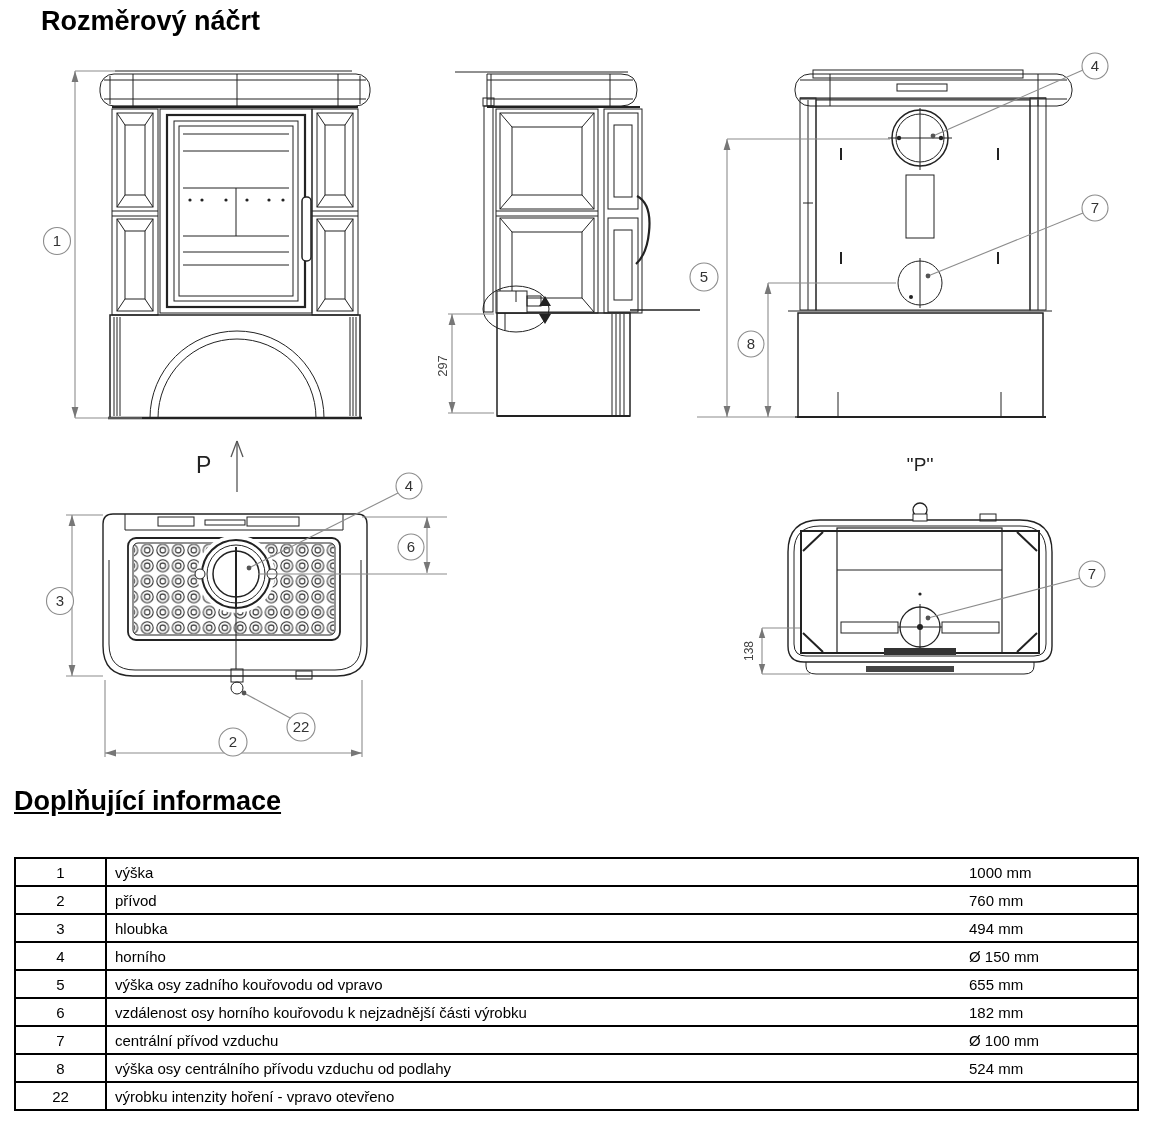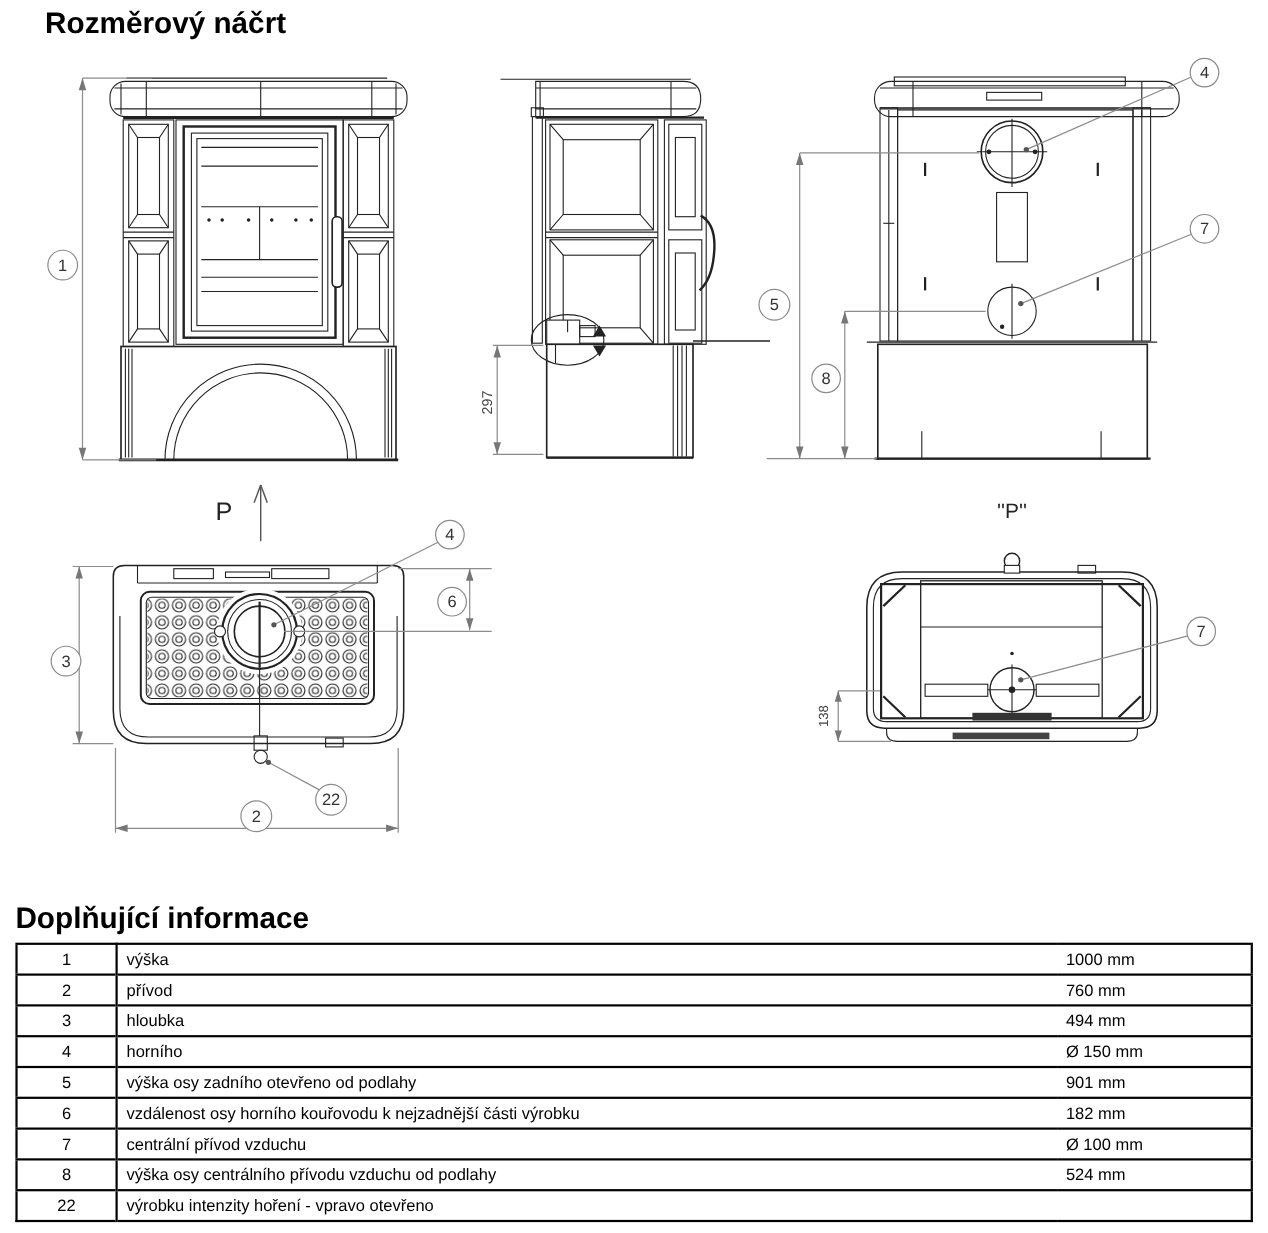--- a/index.html
+++ b/index.html
@@ -5,21 +5,21 @@
   html,body{margin:0;padding:0;background:#fff;}
   body{
     width:1153px;height:1121px;position:relative;
     font-family:"Liberation Sans",sans-serif;color:#000;
   }
   .heading{
     position:absolute;left:14px;margin:0;
     font-size:27px;font-weight:700;letter-spacing:0;
   }
   #main-title{top:6px;margin-left:27px;}
-  #info-title{top:820px;}
+  #info-title{top:786px;text-decoration:underline;}
   #diagram-svg{position:absolute;left:0;top:0;}
   #info-table{
     position:absolute;left:14px;top:857px;width:1125px;
     border-collapse:collapse;border:2px solid #000;
     font-size:15px;table-layout:fixed;
   }
   #info-table td{
     height:26px;padding:0 8px;vertical-align:middle;
     border-top:2px solid #000;
   }
@@ -426,22 +426,22 @@
       <td class="c-desc">hloubka</td>
       <td class="c-val">494 mm</td>
     </tr>
     <tr>
       <td class="c-num">4</td>
       <td class="c-desc">horního</td>
       <td class="c-val">Ø 150 mm</td>
     </tr>
     <tr>
       <td class="c-num">5</td>
-      <td class="c-desc">výška osy zadního otevřeno od podlahy</td>
-      <td class="c-val">901 mm</td>
+      <td class="c-desc">výška osy zadního kouřovodu od vpravo</td>
+      <td class="c-val">655 mm</td>
     </tr>
     <tr>
       <td class="c-num">6</td>
       <td class="c-desc">vzdálenost osy horního kouřovodu k nejzadnější části výrobku</td>
       <td class="c-val">182 mm</td>
     </tr>
     <tr>
       <td class="c-num">7</td>
       <td class="c-desc">centrální přívod vzduchu</td>
       <td class="c-val">Ø 100 mm</td>

